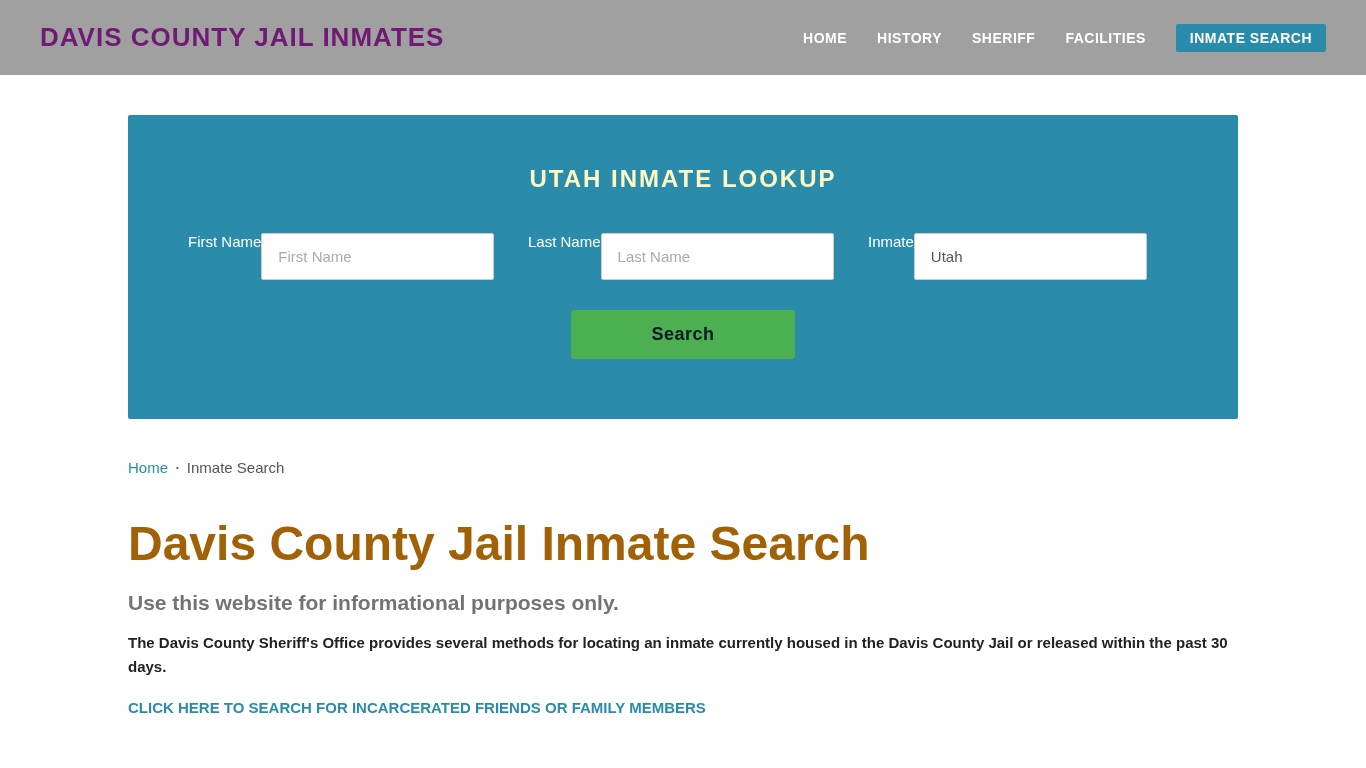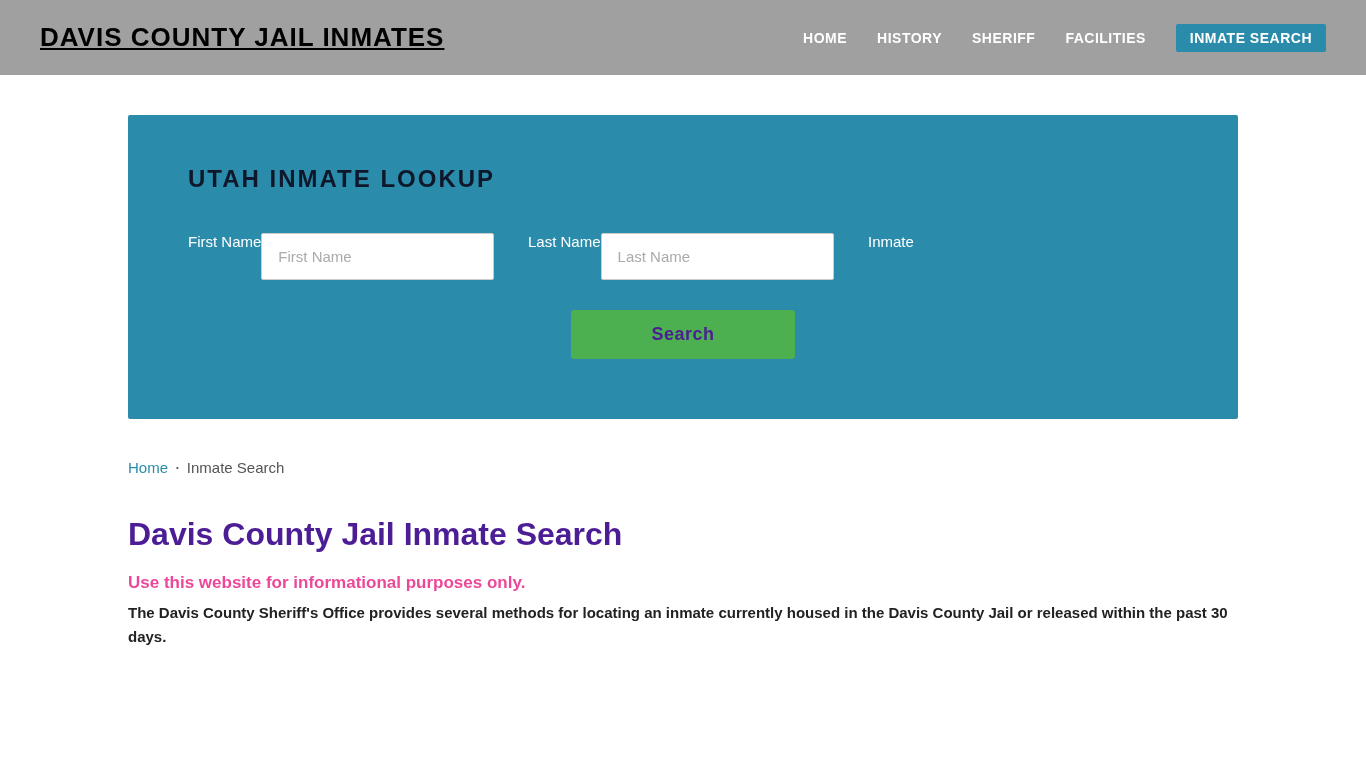--- a/index.html
+++ b/index.html
@@ -19,26 +19,25 @@
     header {
       background: #a0a0a0;
       display: flex;
       align-items: center;
       justify-content: space-between;
       padding: 0 40px;
       height: 75px;
     }
 
     .site-title {
-      color: #000000;
+      color: #701a75;
       font-size: 26px;
       font-weight: 900;
       letter-spacing: 1px;
       text-transform: uppercase;
-      text-decoration: underline;
     }
 
     nav {
       display: flex;
       align-items: center;
       gap: 30px;
     }
 
     .nav-link {
       color: #ffffff;
@@ -59,22 +58,22 @@
     
     .search-panel {
       background: #2a8caa;
       margin: 40px auto;
       max-width: 1110px;
       padding: 50px 60px 60px;
       border-radius: 2px;
     }
 
     .lookup-title {
-      text-align: left;
-      color: #0f172a;
+      text-align: center;
+      color: #fef9c3;
       font-size: 24px;
       font-weight: 700;
       letter-spacing: 2px;
       margin-bottom: 40px;
       text-transform: uppercase;
     }
 
     .form-row {
       display: flex;
       gap: 30px;
@@ -110,21 +109,21 @@
     }
 
     .search-btn-wrapper {
       display: flex;
       justify-content: center;
       margin-top: 10px;
     }
 
     .search-button {
       background: #4caf50;
-      color: #4c1d95;
+      color: #0f172a;
       font-size: 18px;
       font-weight: 600;
       padding: 14px 80px;
       border: none;
       border-radius: 3px;
       cursor: pointer;
       letter-spacing: 0.5px;
     }
 
     
@@ -157,31 +156,31 @@
     }
 
     
     .main-content {
       max-width: 1110px;
       margin: 0 auto;
       padding: 20px 0 40px;
     }
 
     .page-heading {
-      font-size: 32px;
-      font-weight: 700;
-      color: #4c1d95;
+      font-size: 48px;
+      font-weight: 700;
+      color: #a16207;
       margin-bottom: 20px;
     }
 
     .info-text-bold {
-      font-size: 17px;
-      font-weight: 700;
-      color: #ec4899;
-      margin-bottom: 8px;
+      font-size: 21px;
+      font-weight: 700;
+      color: #737373;
+      margin-bottom: 16px;
     }
 
     .info-text-para {
       font-size: 15px;
       font-weight: 700;
       color: #222222;
       line-height: 1.6;
       margin-bottom: 20px;
     }
 
@@ -215,20 +214,21 @@
     <div class="form-group">
       <label>First Name</label>
       <input type="text" placeholder="First Name" style="">
     </div>
     <div class="form-group">
       <label>Last Name</label>
       <input type="text" placeholder="Last Name" style="">
     </div>
     <div class="form-group">
       <label>Inmate</label>
+      <input type="text" value="Utah" style="">
     </div>
   </div>
 
   <div class="search-btn-wrapper">
     <button class="search-button">Search</button>
   </div>
 </div>
 
 <div class="breadcrumb-section">
   <div class="breadcrumb">
@@ -238,13 +238,14 @@
   </div>
 </div>
 
 <div class="main-content">
   <h1 class="page-heading">Davis County Jail Inmate Search</h1>
 
   <p class="info-text-bold">Use this website for informational purposes only.</p>
 
   <p class="info-text-para">The Davis County Sheriff's Office provides several methods for locating an inmate currently housed in the Davis County Jail or released within the past 30 days.</p>
 
+  <a class="click-link">CLICK HERE to Search for Incarcerated Friends or Family Members</a>
 </div>
 
 </body></html>

